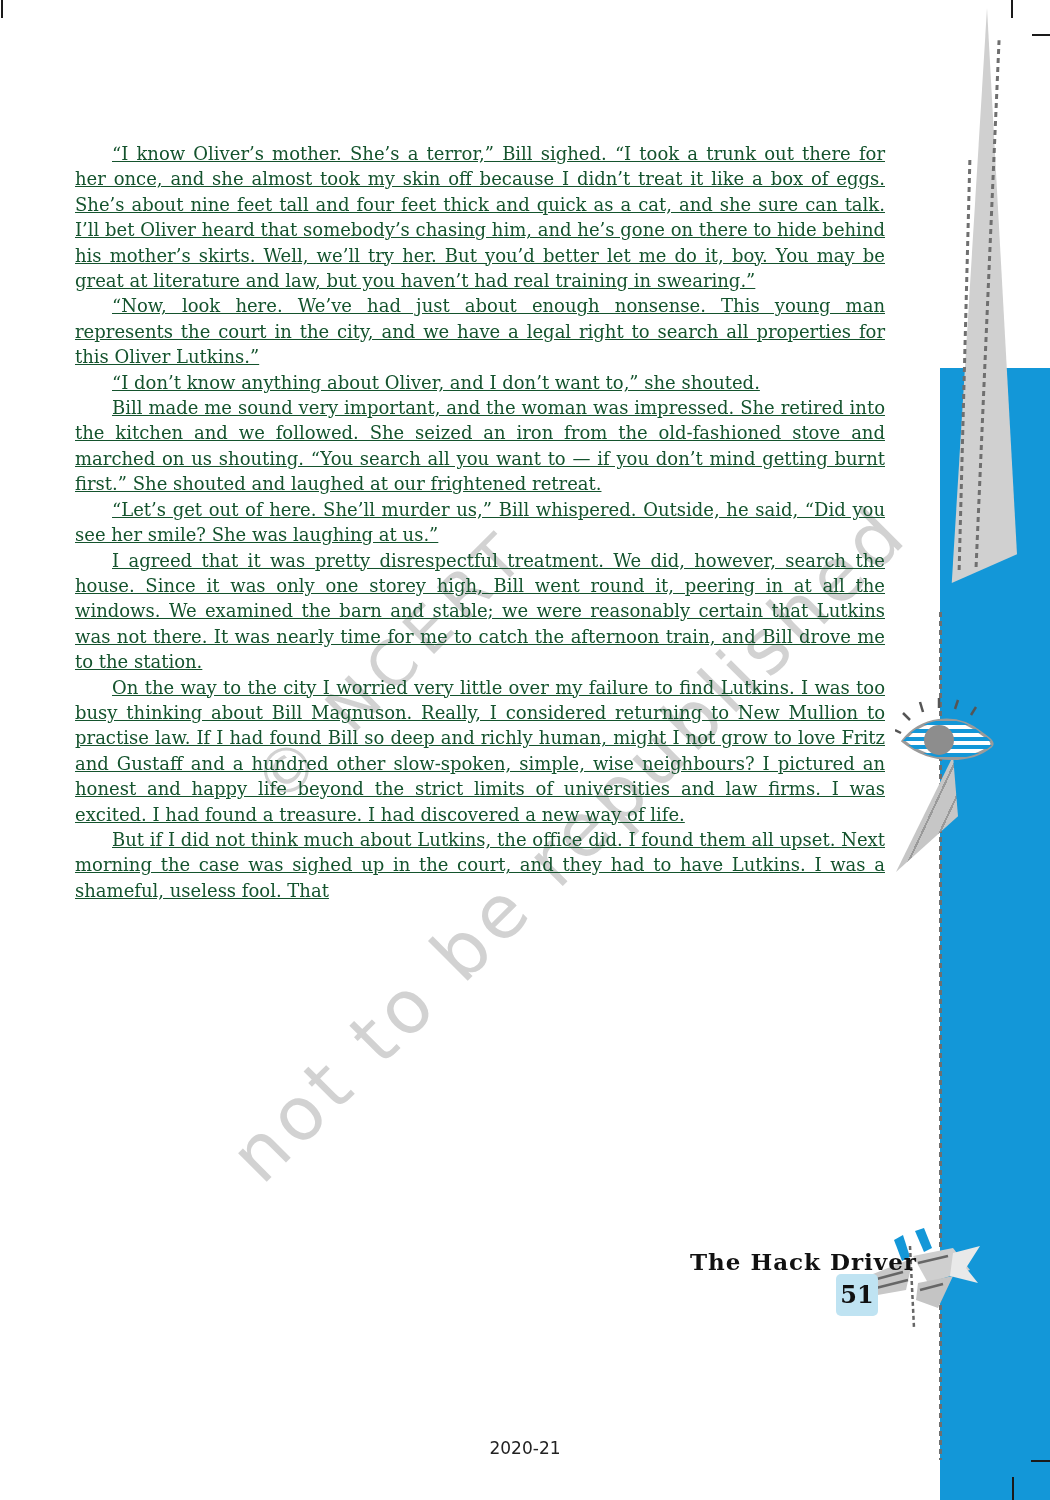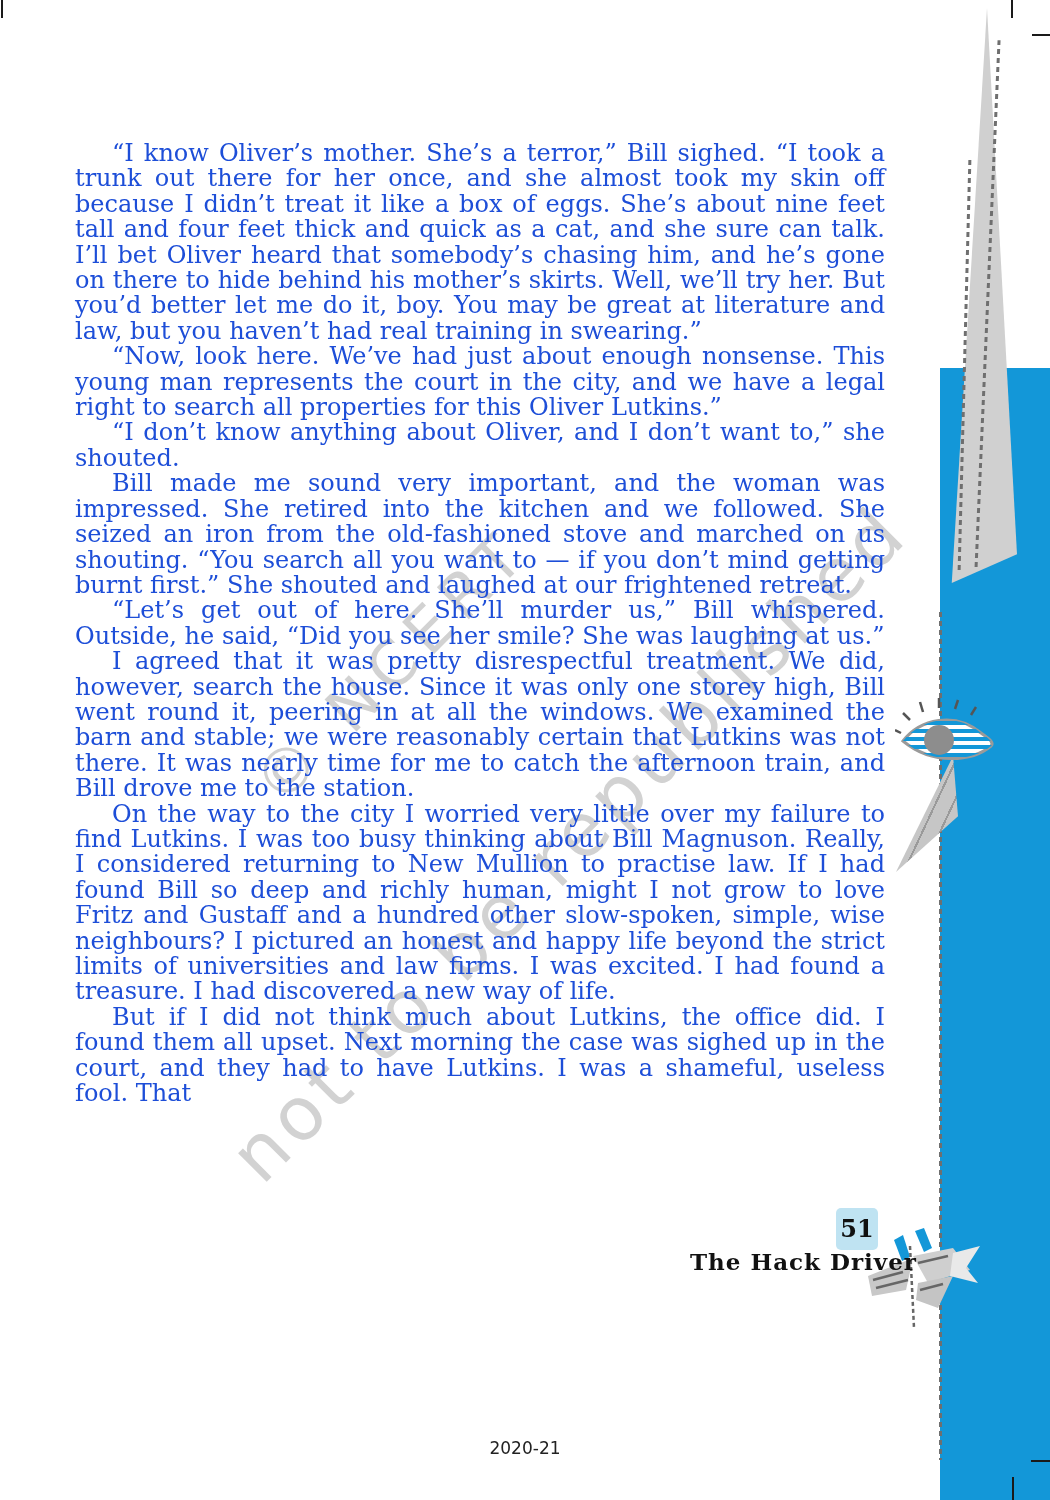--- a/index.html
+++ b/index.html
@@ -30,24 +30,25 @@
   .watermark .wm-line1 { font-size: 62px; letter-spacing: 10px; line-height: 250px; }
   .watermark .wm-line2 { font-size: 74px; letter-spacing: 6px; line-height: 250px; }
 
   
   .story-text {
     position: absolute;
     left: 75px;
     top: 141px;
     width: 810px;
     z-index: 2;
-    font-size: 24px;
+    font-size: 18px;
     line-height: 25.4px;
-    color: #1d4ed8;
+    color: #14532d;
     text-align: justify;
+    text-decoration: underline;
   }
   .story-text p { text-indent: 37px; margin: 0; }
 
   
   .blue-bar {
     position: absolute;
     left: 940px; top: 368px;
     width: 110px; height: 1132px;
     background: #1397d8;
     z-index: 0;
@@ -97,21 +98,21 @@
     left: 690px; top: 1248px;
     z-index: 5;
     font-family: "DejaVu Serif", serif;
     font-weight: bold;
     font-size: 23px;
     letter-spacing: 1px;
     color: #111111;
   }
   .page-badge {
     position: absolute;
-    left: 836px; top: 1208px;
+    left: 836px; top: 1274px;
     width: 42px; height: 42px;
     background: #bfe3f2;
     border-radius: 5px;
     text-align: center;
     line-height: 42px;
     font-family: "DejaVu Serif", serif;
     font-weight: bold;
     font-size: 24px;
     color: #101010;
     z-index: 5;

